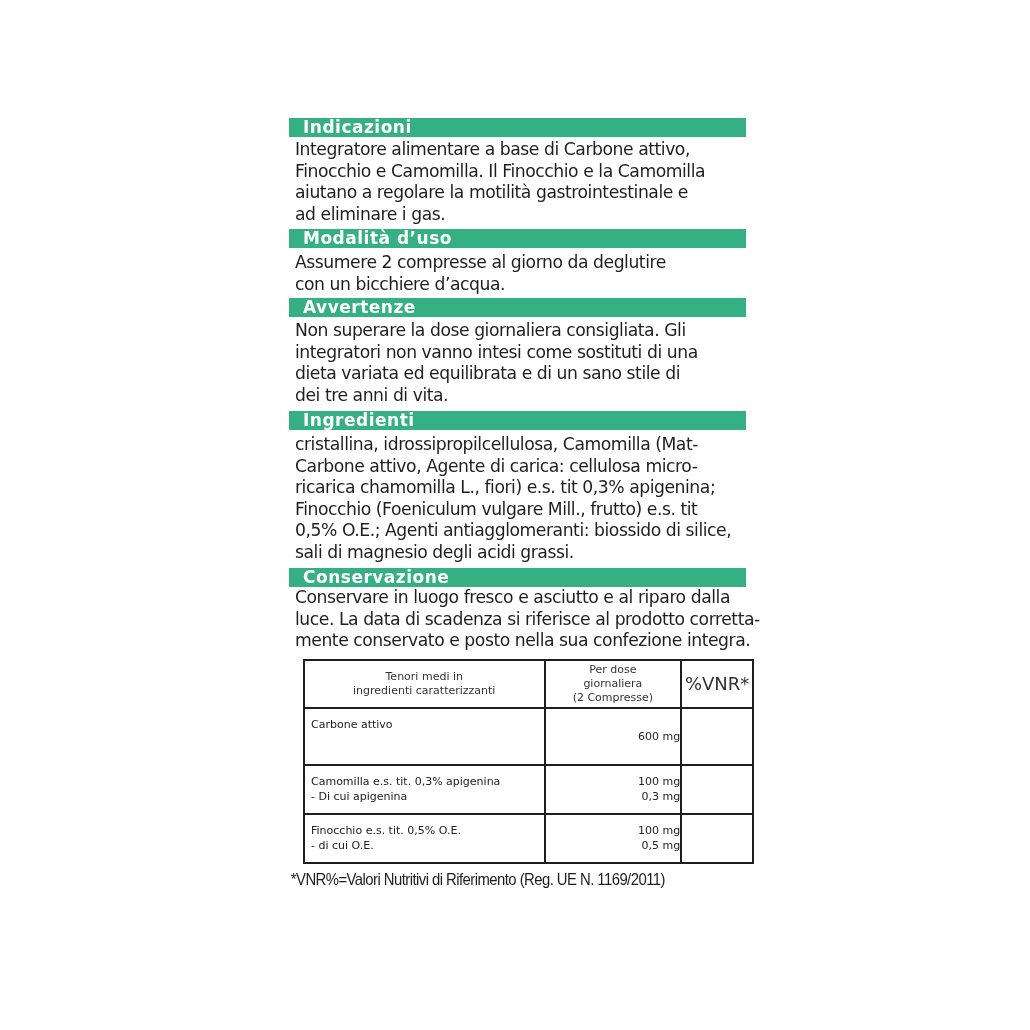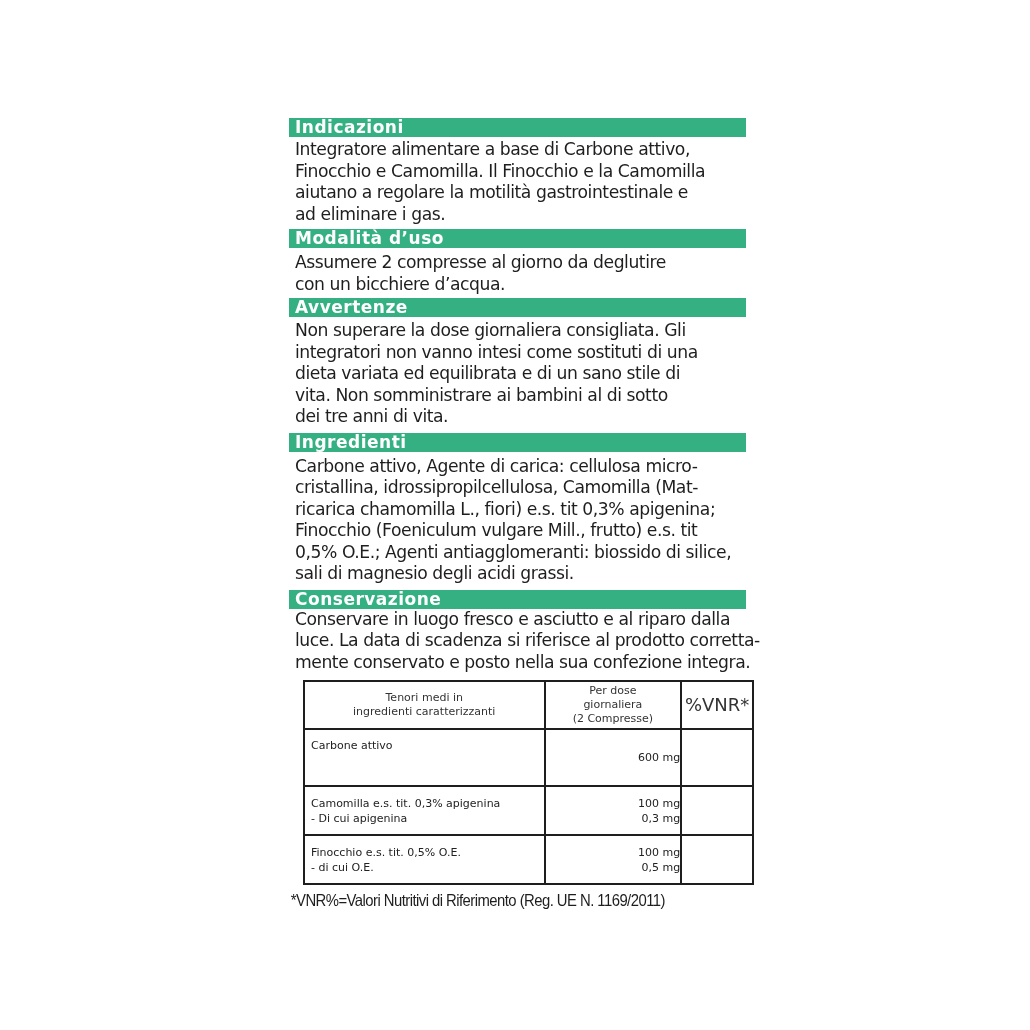--- a/index.html
+++ b/index.html
@@ -1,18 +1,18 @@
 <!DOCTYPE html>
 <html><head>
 <meta charset="utf-8">
 <style>
   html, body { margin:0; padding:0; background:#ffffff; }
   body { width:1030px; height:1030px; position:relative; font-family:"DejaVu Sans", sans-serif; color:#1e1e1e; }
   .label { position:absolute; left:289px; top:118px; width:457px; }
-  .bar { background:#35b083; color:#ffffff; font-family:"DejaVu Sans", sans-serif; font-weight:bold; font-size:17px; line-height:19px; height:19px; padding-left:6px; letter-spacing:0.5px; }
+  .bar { background:#35b083; color:#ffffff; font-family:"DejaVu Sans", sans-serif; font-weight:bold; font-size:17px; line-height:19px; height:19px; padding-left:14px; letter-spacing:0.5px; }
   .para { font-family:"DejaVu Sans", sans-serif; font-size:17.2px; line-height:21.5px; padding-left:6px; letter-spacing:-0.45px; white-space:nowrap; }
   .sec-ind .para { margin-top:2px; margin-bottom:4px; }
   .sec-mod .para { margin-top:4px; margin-bottom:3px; }
   .sec-avv .para { margin-top:3px; margin-bottom:5px; }
   .sec-ing .para { margin-top:4px; margin-bottom:5px; }
   .sec-con .para { margin-top:0px; margin-bottom:7px; }
   table.nut { border-collapse:collapse; width:451px; margin-left:14px; margin-top:2px; font-family:"DejaVu Sans", sans-serif; }
   table.nut td, table.nut th { border:2px solid #1e1e1e; padding:0; font-weight:normal; vertical-align:middle; }
   table.nut th { font-size:11px; line-height:14px; text-align:center; height:46px; color:#333; }
   table.nut th.vnr { font-size:18px; font-weight:normal; }
@@ -46,30 +46,29 @@
       <div>con un bicchiere d’acqua.</div>
     </div>
   </div>
 
   <div class="sec-avv">
     <div class="bar">Avvertenze</div>
     <div class="para">
       <div>Non superare la dose giornaliera consigliata. Gli</div>
       <div>integratori non vanno intesi come sostituti di una</div>
       <div>dieta variata ed equilibrata e di un sano stile di</div>
-      <div>vita. Non somministrare ai bambini al di sotto</div>
       <div>dei tre anni di vita.</div>
     </div>
   </div>
 
   <div class="sec-ing">
     <div class="bar">Ingredienti</div>
     <div class="para">
+      <div>cristallina, idrossipropilcellulosa, Camomilla (Mat-</div>
       <div>Carbone attivo, Agente di carica: cellulosa micro-</div>
-      <div>cristallina, idrossipropilcellulosa, Camomilla (Mat-</div>
       <div>ricarica chamomilla L., fiori) e.s. tit 0,3% apigenina;</div>
       <div>Finocchio (Foeniculum vulgare Mill., frutto) e.s. tit</div>
       <div>0,5% O.E.; Agenti antiagglomeranti: biossido di silice,</div>
       <div>sali di magnesio degli acidi grassi.</div>
     </div>
   </div>
 
   <div class="sec-con">
     <div class="bar">Conservazione</div>
     <div class="para">

